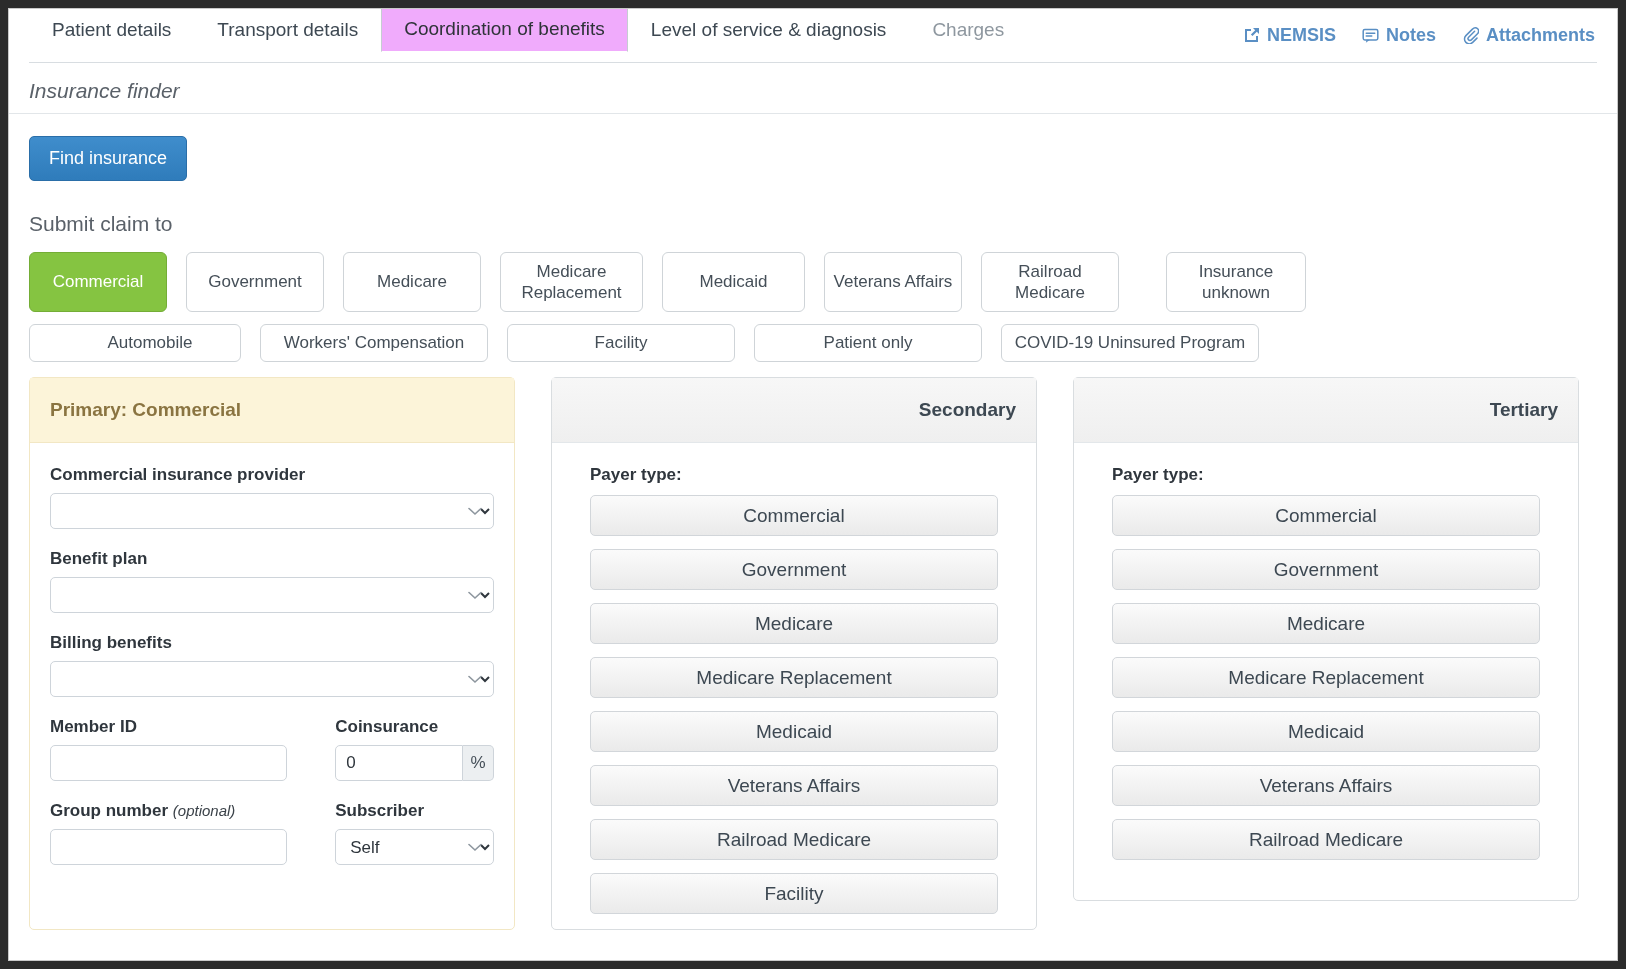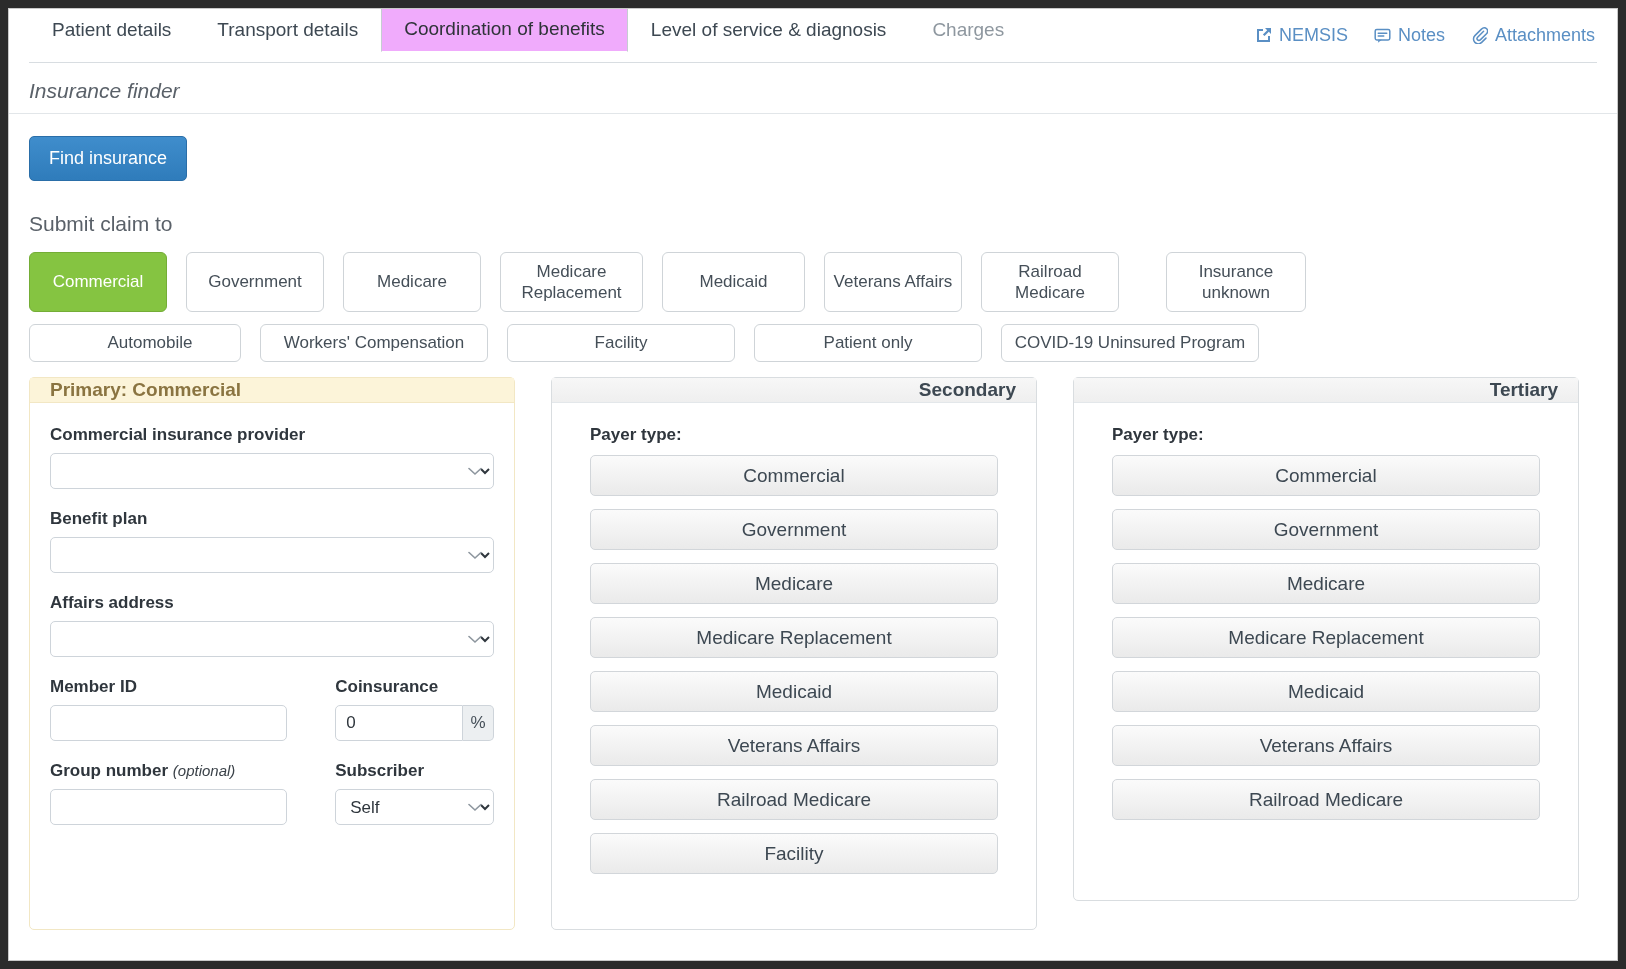--- a/index.html
+++ b/index.html
@@ -73,20 +73,21 @@
     background: #d8dde1;
     z-index: 1;
   }
   .tab-actions {
     position: absolute;
     right: 22px;
     top: 16px;
     display: flex;
     align-items: center;
     gap: 26px;
+    font-weight: bold;
   }
   .tab-action {
     display: flex;
     align-items: center;
     gap: 7px;
     color: #5a8fc4;
     font-size: 18px;
     cursor: pointer;
     white-space: nowrap;
   }
@@ -179,21 +180,21 @@
   .panel-primary {
     width: 486px;
     border-color: #f2e7c4;
     height: 553px;
   }
   .panel-secondary { width: 486px; height: 553px; }
   .panel-tertiary  { width: 506px; height: 524px; }
 
   .panel-head {
     font-size: 19px;
-    padding: 1px 20px;
+    padding: 21px 20px;
     border-bottom: 1px solid #e3e7ea;
     font-weight: normal;
   }
   .panel-primary .panel-head {
     background: #fcf4d9;
     color: #8a7441;
     border-bottom-color: #f2e7c4;
     font-weight: bold;
   }
   .panel-secondary .panel-head,
@@ -394,21 +395,21 @@
               <select class="sel"><option></option></select>
               <span class="chev">
                 <svg width="14" height="9" viewBox="0 0 14 9">
                     <path d="M1 1.5 L7 7 L13 1.5" fill="none" stroke="#8d969e" stroke-width="1.6" stroke-linecap="round"></path>
                   </svg>
               </span>
             </div>
           </div>
 
           <div class="field-group">
-            <div class="field-label">Affairs address</div>
+            <div class="field-label">Billing benefits</div>
             <div class="sel-wrap">
               <select class="sel"><option></option></select>
               <span class="chev">
                 <svg width="14" height="9" viewBox="0 0 14 9">
                     <path d="M1 1.5 L7 7 L13 1.5" fill="none" stroke="#8d969e" stroke-width="1.6" stroke-linecap="round"></path>
                   </svg>
               </span>
             </div>
           </div>
 

